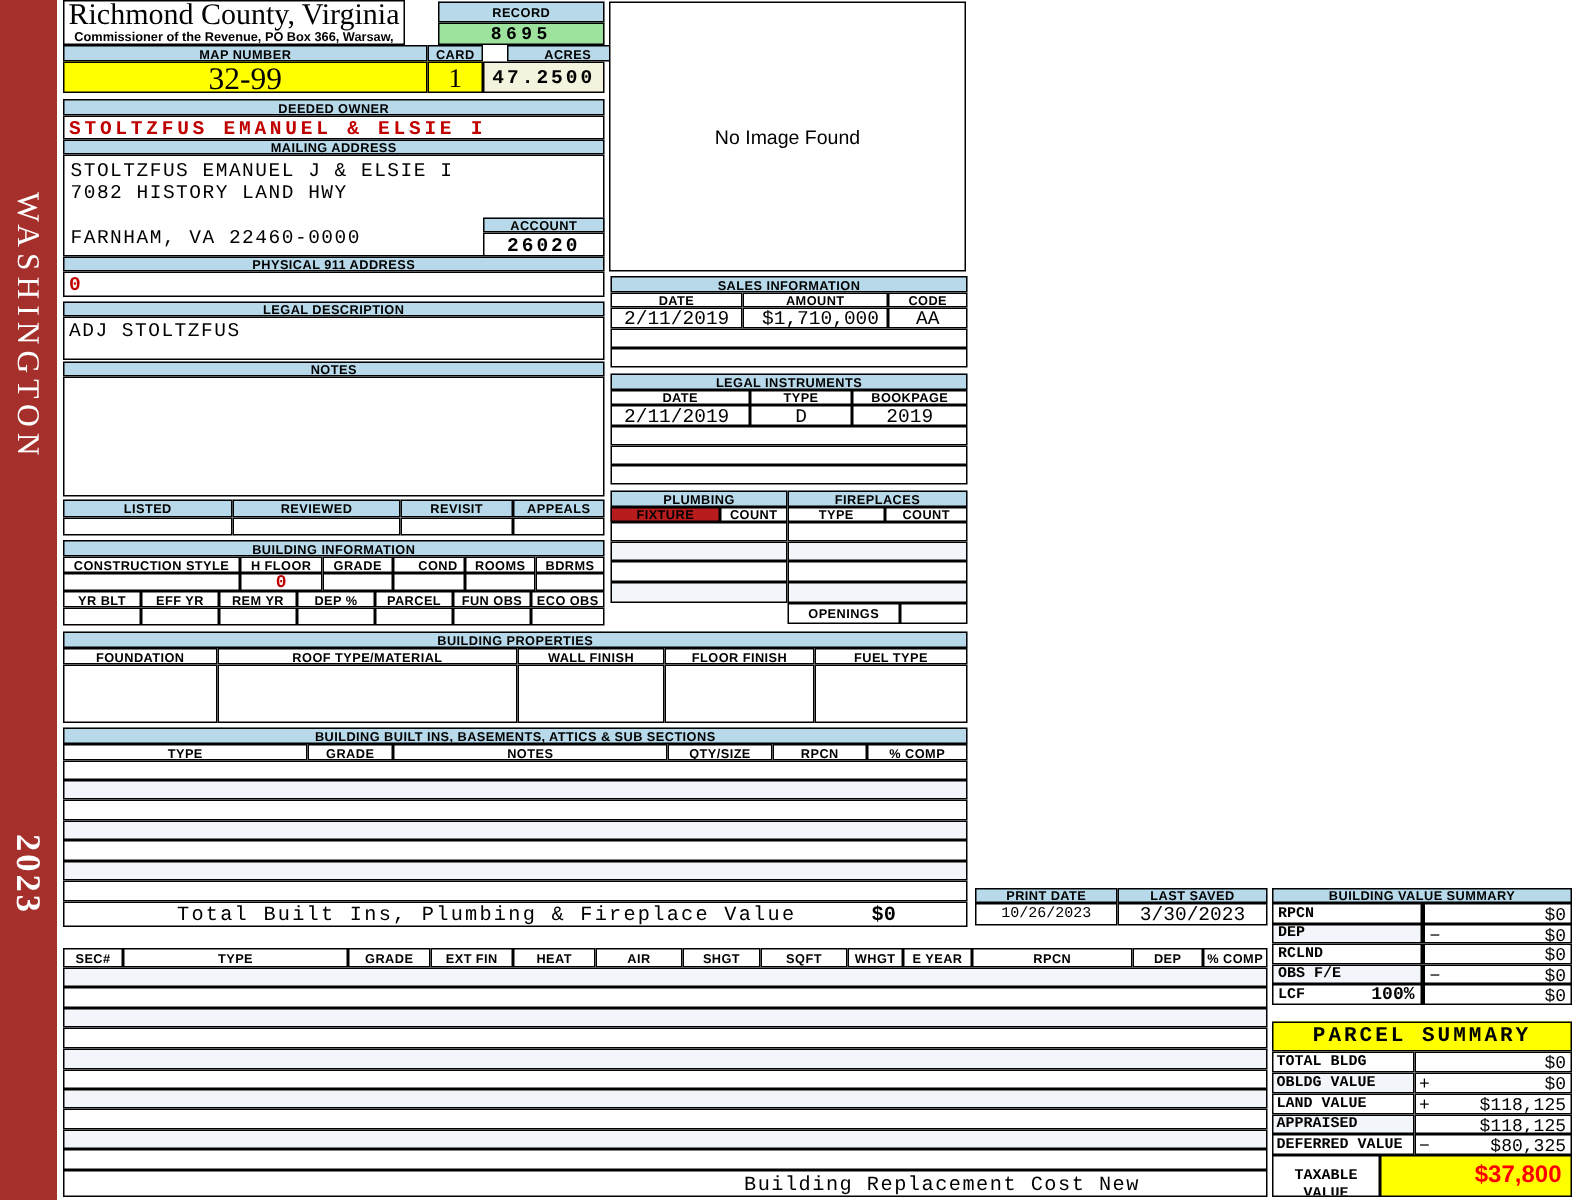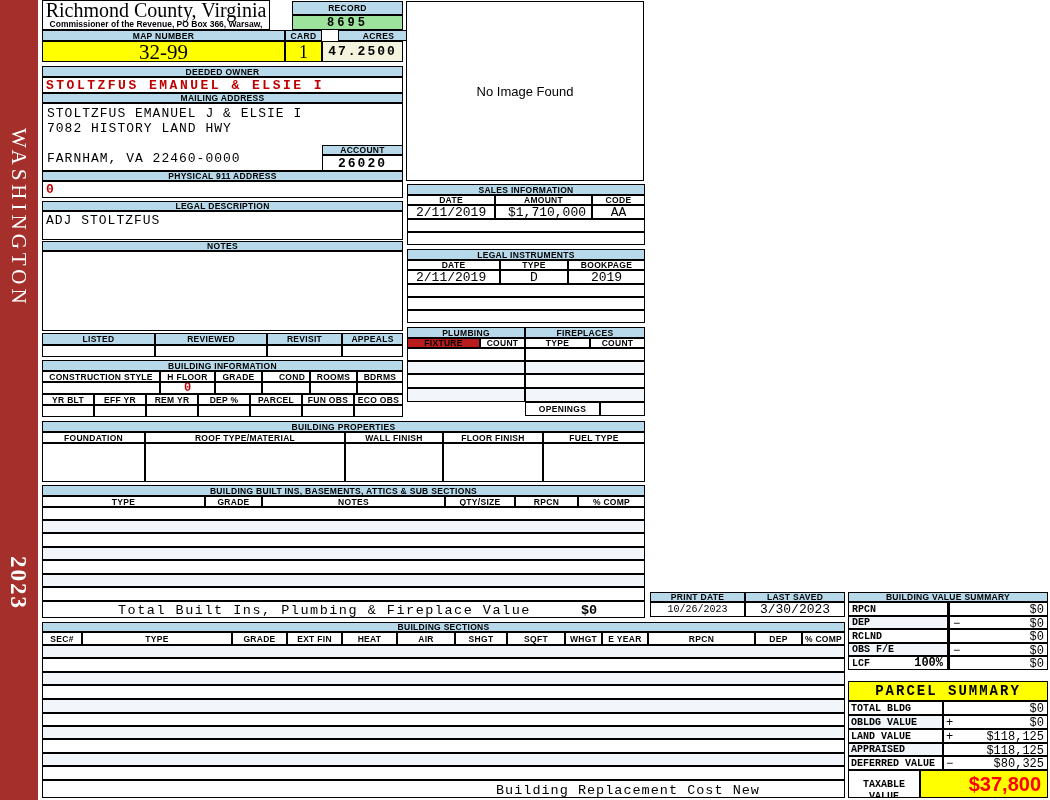--- a/index.html
+++ b/index.html
@@ -197,21 +197,20 @@
   <div class="abs cell" style="left:948px;top:643px;width:100px;height:13px;border-left:2px solid #000;">
       <span class="abs mono" style="left:3px;top:0;font-size:12px;">−</span>
       <span class="abs mono" style="right:3px;top:0;font-size:12px;">$0</span>
     </div>
   <div class="abs cell mono" style="left:848px;top:656px;width:100px;height:14px;font-weight:bold;font-size:10px;line-height:13px;padding:0 3px;"><span>LCF</span><span class="abs mono" style="right:4px;top:0;font-size:12px;">100%</span></div>
   <div class="abs cell" style="left:948px;top:656px;width:100px;height:14px;border-left:2px solid #000;">
       <span class="abs mono" style="left:3px;top:0;font-size:12px;"></span>
       <span class="abs mono" style="right:3px;top:0;font-size:12px;">$0</span>
     </div>
 
-  <div class="abs bar" style="left:42px;top:622px;width:803px;height:10px;line-height:9px;">BUILDING SECTIONS</div>
   <div class="abs cell bar" style="left:42px;top:632px;width:40px;height:13px;line-height:12px;background:#fff;">SEC#</div>
   <div class="abs cell bar" style="left:82px;top:632px;width:150px;height:13px;line-height:12px;background:#fff;">TYPE</div>
   <div class="abs cell bar" style="left:232px;top:632px;width:55px;height:13px;line-height:12px;background:#fff;">GRADE</div>
   <div class="abs cell bar" style="left:287px;top:632px;width:55px;height:13px;line-height:12px;background:#fff;">EXT FIN</div>
   <div class="abs cell bar" style="left:342px;top:632px;width:55px;height:13px;line-height:12px;background:#fff;">HEAT</div>
   <div class="abs cell bar" style="left:397px;top:632px;width:58px;height:13px;line-height:12px;background:#fff;">AIR</div>
   <div class="abs cell bar" style="left:455px;top:632px;width:52px;height:13px;line-height:12px;background:#fff;">SHGT</div>
   <div class="abs cell bar" style="left:507px;top:632px;width:58px;height:13px;line-height:12px;background:#fff;">SQFT</div>
   <div class="abs cell bar" style="left:565px;top:632px;width:37px;height:13px;line-height:12px;background:#fff;">WHGT</div>
   <div class="abs cell bar" style="left:602px;top:632px;width:46px;height:13px;line-height:12px;background:#fff;">E YEAR</div>
@@ -252,15 +251,15 @@
   <div class="abs cell" style="left:943px;top:743px;width:105px;height:13px;">
       <span class="abs mono" style="left:2px;top:0;font-size:12px;"></span>
       <span class="abs mono" style="right:3px;top:0;font-size:12px;">$118,125</span>
     </div>
   <div class="abs cell mono" style="left:848px;top:756px;width:95px;height:14px;font-weight:bold;font-size:10px;line-height:13px;padding:0 2px;">DEFERRED VALUE</div>
   <div class="abs cell" style="left:943px;top:756px;width:105px;height:14px;">
       <span class="abs mono" style="left:2px;top:0;font-size:12px;">−</span>
       <span class="abs mono" style="right:3px;top:0;font-size:12px;">$80,325</span>
     </div>
   <div class="abs cell mono ctr" style="left:848px;top:770px;width:72px;height:28px;font-weight:bold;font-size:10px;line-height:12px;padding-top:8px;">TAXABLE VALUE</div>
-  <div class="abs cell rightv" style="left:920px;top:770px;width:128px;height:28px;background:#FFFF00;color:#FF0000;font-weight:bold;font-size:20px;line-height:26px;padding-right:6px;">$37,800</div>
+  <div class="abs cell rightv" style="left:920px;top:770px;width:128px;height:28px;background:#FFFF00;color:#FF0000;font-weight:bold;font-size:16px;line-height:26px;padding-right:6px;">$37,800</div>
 
 </div>
 
 </body></html>

